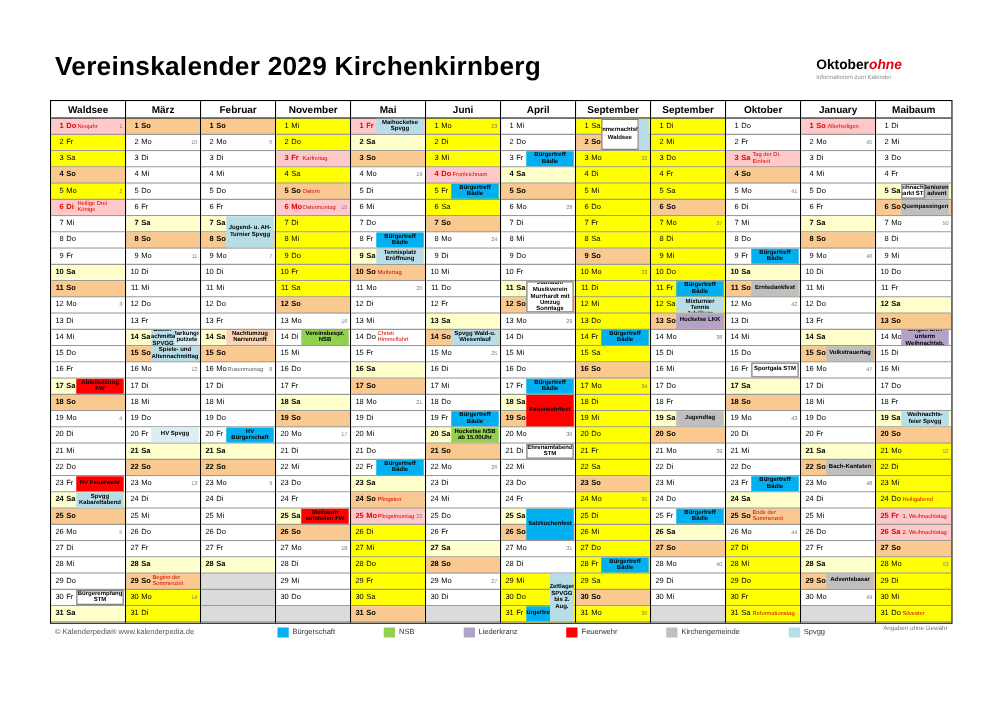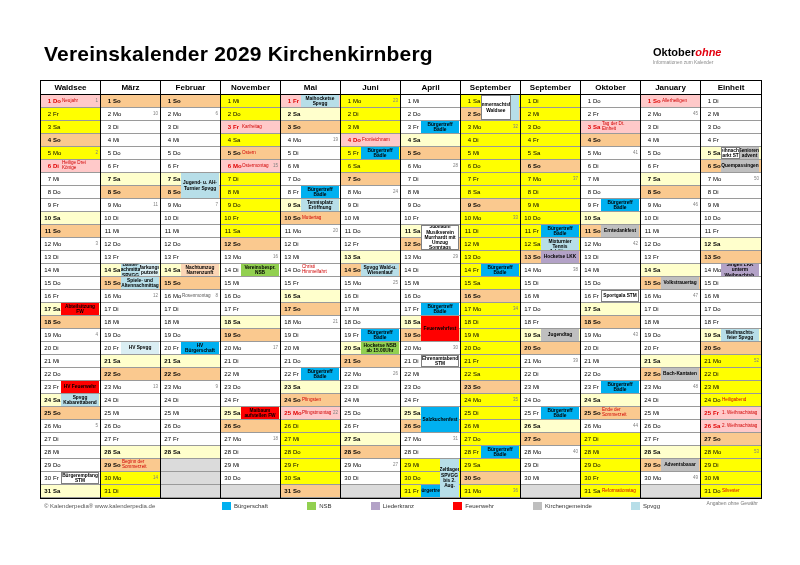--- a/index.html
+++ b/index.html
@@ -1565,21 +1565,21 @@
       </div>
       <div class="day-cell" style="background: rgb(219, 219, 219);"></div>
       <div class="events">
         <div class="ev-label" style="top: 0px; height: 12px; left: 20px; width: 38px;">Allerheiligen</div>
         <div class="ev" style="background: rgb(191, 191, 191); top: 182px; height: 12px; left: 20px; width: 38px;">Volkstrauertag</div>
         <div class="ev" style="background: rgb(191, 191, 191); top: 273px; height: 12px; left: 20px; width: 38px;">Bach-Kantaten</div>
         <div class="ev" style="background: rgb(191, 191, 191); top: 364px; height: 12px; left: 20px; width: 38px;">Adventsbasar</div>
       </div>
     </div>
     <div class="month-col">
-      <div class="month-header">Einheit</div>
+      <div class="month-header">Maibaum</div>
       <div class="day-cell" style="background: rgb(255, 255, 255);">
         <span class="dnum">1</span>
         <span class="dw">Di</span>
       </div>
       <div class="day-cell" style="background: rgb(255, 255, 255);">
         <span class="dnum">2</span>
         <span class="dw">Mi</span>
       </div>
       <div class="day-cell" style="background: rgb(255, 255, 255);">
         <span class="dnum">3</span>

